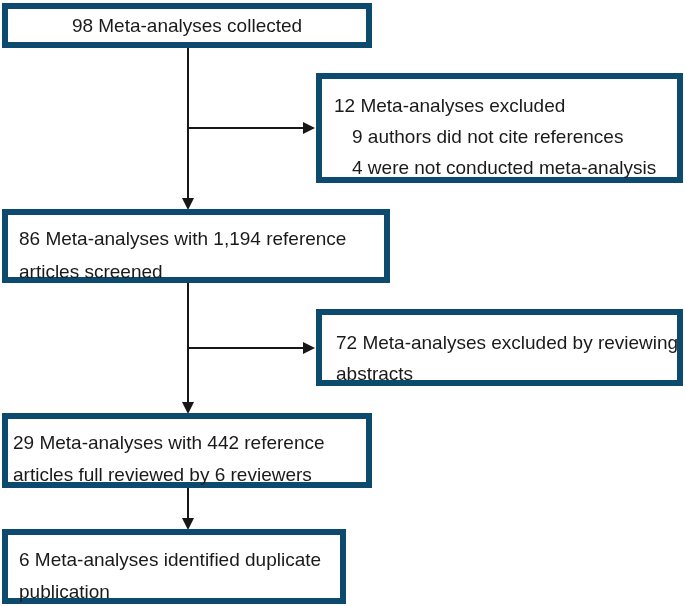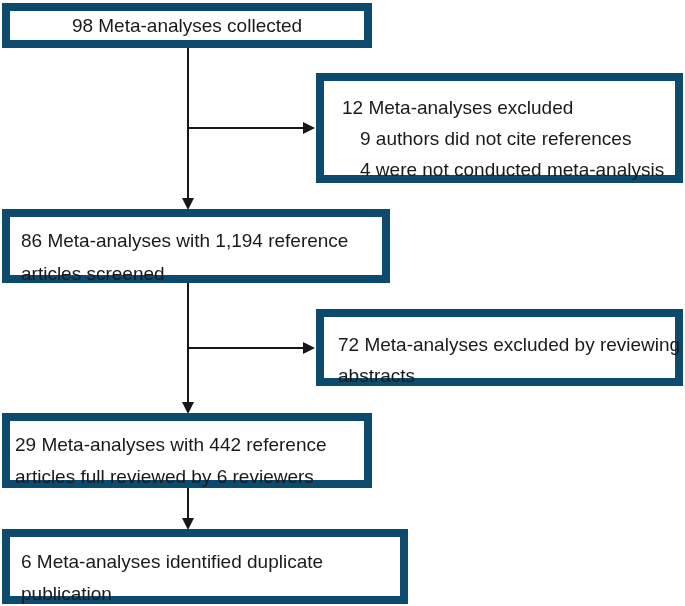--- a/index.html
+++ b/index.html
@@ -15,21 +15,21 @@
     overflow: hidden;
   }
   .arrows {
     position: absolute;
     left: 0; top: 0;
     width: 685px; height: 606px;
   }
   .box {
     position: absolute;
     background: #ffffff;
-    border: 8px solid #0c4a6e;
+    border: 6px solid #0c4a6e;
     color: #1a1a1a;
     font-size: 19px;
   }
   .ln { white-space: nowrap; }
 
   
   .box-collected {
     left: 2px; top: 3px; width: 370px; height: 45px;
     display: flex; align-items: center; justify-content: center;
   }
@@ -37,29 +37,29 @@
     left: 2px; top: 209px; width: 388px; height: 74px;
     padding: 7px 0 0 11px;
   }
   .box-screened .ln { line-height: 33px; }
   .box-fullreview {
     left: 2px; top: 413px; width: 370px; height: 75px;
     padding: 8px 0 0 5px;
   }
   .box-fullreview .ln { line-height: 32px; }
   .box-duplicate {
-    left: 2px; top: 529px; width: 406px; height: 75px;
+    left: 2px; top: 529px; width: 344px; height: 75px;
     padding: 9px 0 0 11px;
   }
   .box-duplicate .ln { line-height: 32px; }
 
   
   .box-excluded1 {
     left: 316px; top: 73px; width: 367px; height: 110px;
-    padding: 11px 0 0 18px;
+    padding: 11px 0 0 12px;
   }
   .box-excluded1 .ln { line-height: 31px; }
   .box-excluded2 {
     left: 316px; top: 309px; width: 367px; height: 77px;
     padding: 12px 0 0 14px;
   }
   .box-excluded2 .ln { line-height: 31px; }
 
   .indent { padding-left: 18px; }
 </style>

